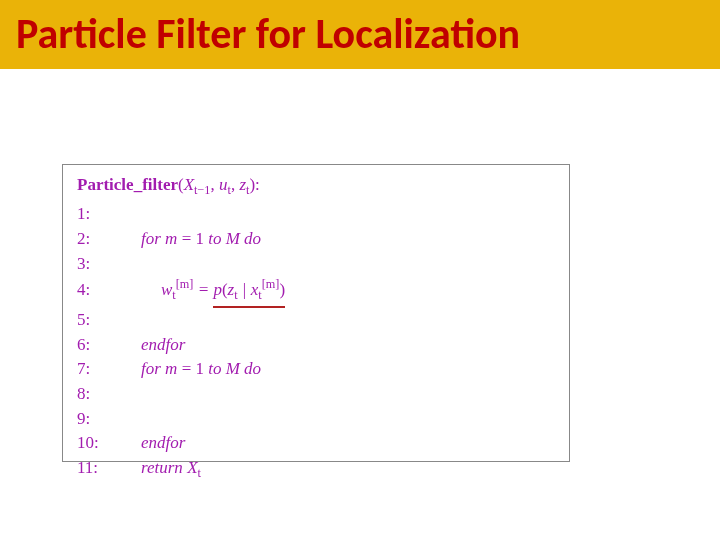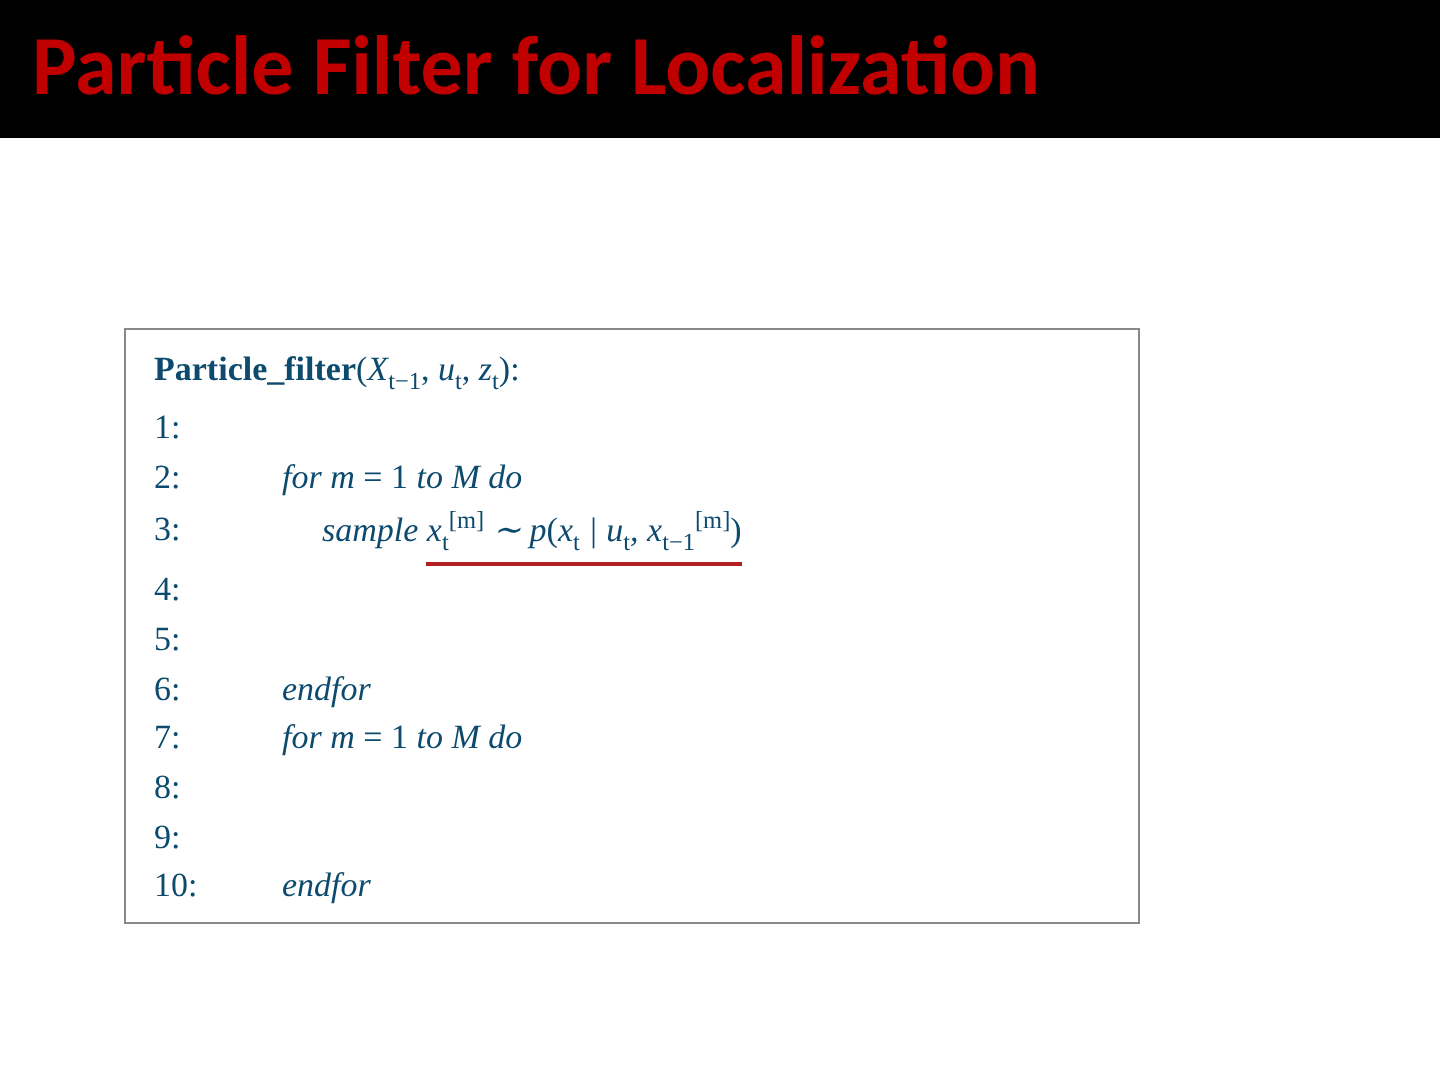--- a/index.html
+++ b/index.html
@@ -5,42 +5,42 @@
   * { margin: 0; padding: 0; box-sizing: border-box; }
   body {
     width: 720px;
     height: 540px;
     background: #ffffff;
     font-family: "Times New Roman", serif;
     position: relative;
     overflow: hidden;
   }
   .title-bar {
-    background: #000000;
+    background: #eab308;
     padding: 8px 16px 10px 16px;
     width: 100%;
   }
   .title {
     font-family: Calibri, Arial, sans-serif;
     font-weight: bold;
     font-size: 42px;
     color: #c00000;
     letter-spacing: 0px;
   }
   .algo-box {
     position: absolute;
     left: 62px;
     top: 164px;
     width: 508px;
     height: 298px;
     border: 1px solid #888;
     background: #fff;
     padding: 10px 14px 10px 14px;
     font-size: 17px;
-    color: #0c4a6e;
+    color: #a21caf;
   }
   .algo-header {
     font-weight: bold;
     margin-bottom: 4px;
     white-space: nowrap;
   }
   .algo-header .args { font-weight: normal; }
   .line {
     display: flex;
     align-items: baseline;
@@ -85,27 +85,27 @@
 
   <div class="line">
     <span class="lineno">2:</span>
     <span class="body">
       for m <span class="rm">= 1</span> to M do
     </span>
   </div>
 
   <div class="line">
     <span class="lineno">3:</span>
-    <span class="body" style="padding-left:50px;">
-      sample&nbsp;<span class="underline-red">x<span class="sub">t</span><span class="sup">[m]</span> ∼ p<span class="bracket">(</span>x<span class="sub">t</span> | u<span class="sub">t</span>, x<span class="sub">t−1</span><span class="sup">[m]</span><span class="bracket">)</span></span>
-    </span>
   </div>
 
   <div class="line">
     <span class="lineno">4:</span>
+    <span class="body" style="padding-left:50px;">
+      w<span class="sub">t</span><span class="sup">[m]</span> = <span class="underline-red">p<span class="bracket">(</span>z<span class="sub">t</span> | x<span class="sub">t</span><span class="sup">[m]</span><span class="bracket">)</span></span>
+    </span>
   </div>
 
   <div class="line">
     <span class="lineno">5:</span>
   </div>
 
   <div class="line">
     <span class="lineno">6:</span>
     <span class="body">endfor</span>
   </div>
@@ -123,14 +123,20 @@
 
   <div class="line">
     <span class="lineno">9:</span>
   </div>
 
   <div class="line">
     <span class="lineno">10:</span>
     <span class="body">endfor</span>
   </div>
 
+  <div class="line">
+    <span class="lineno">11:</span>
+    <span class="body">
+      return <span class="cal">X</span><span class="sub">t</span>
+    </span>
+  </div>
 
 </div>
 
 </body></html>

